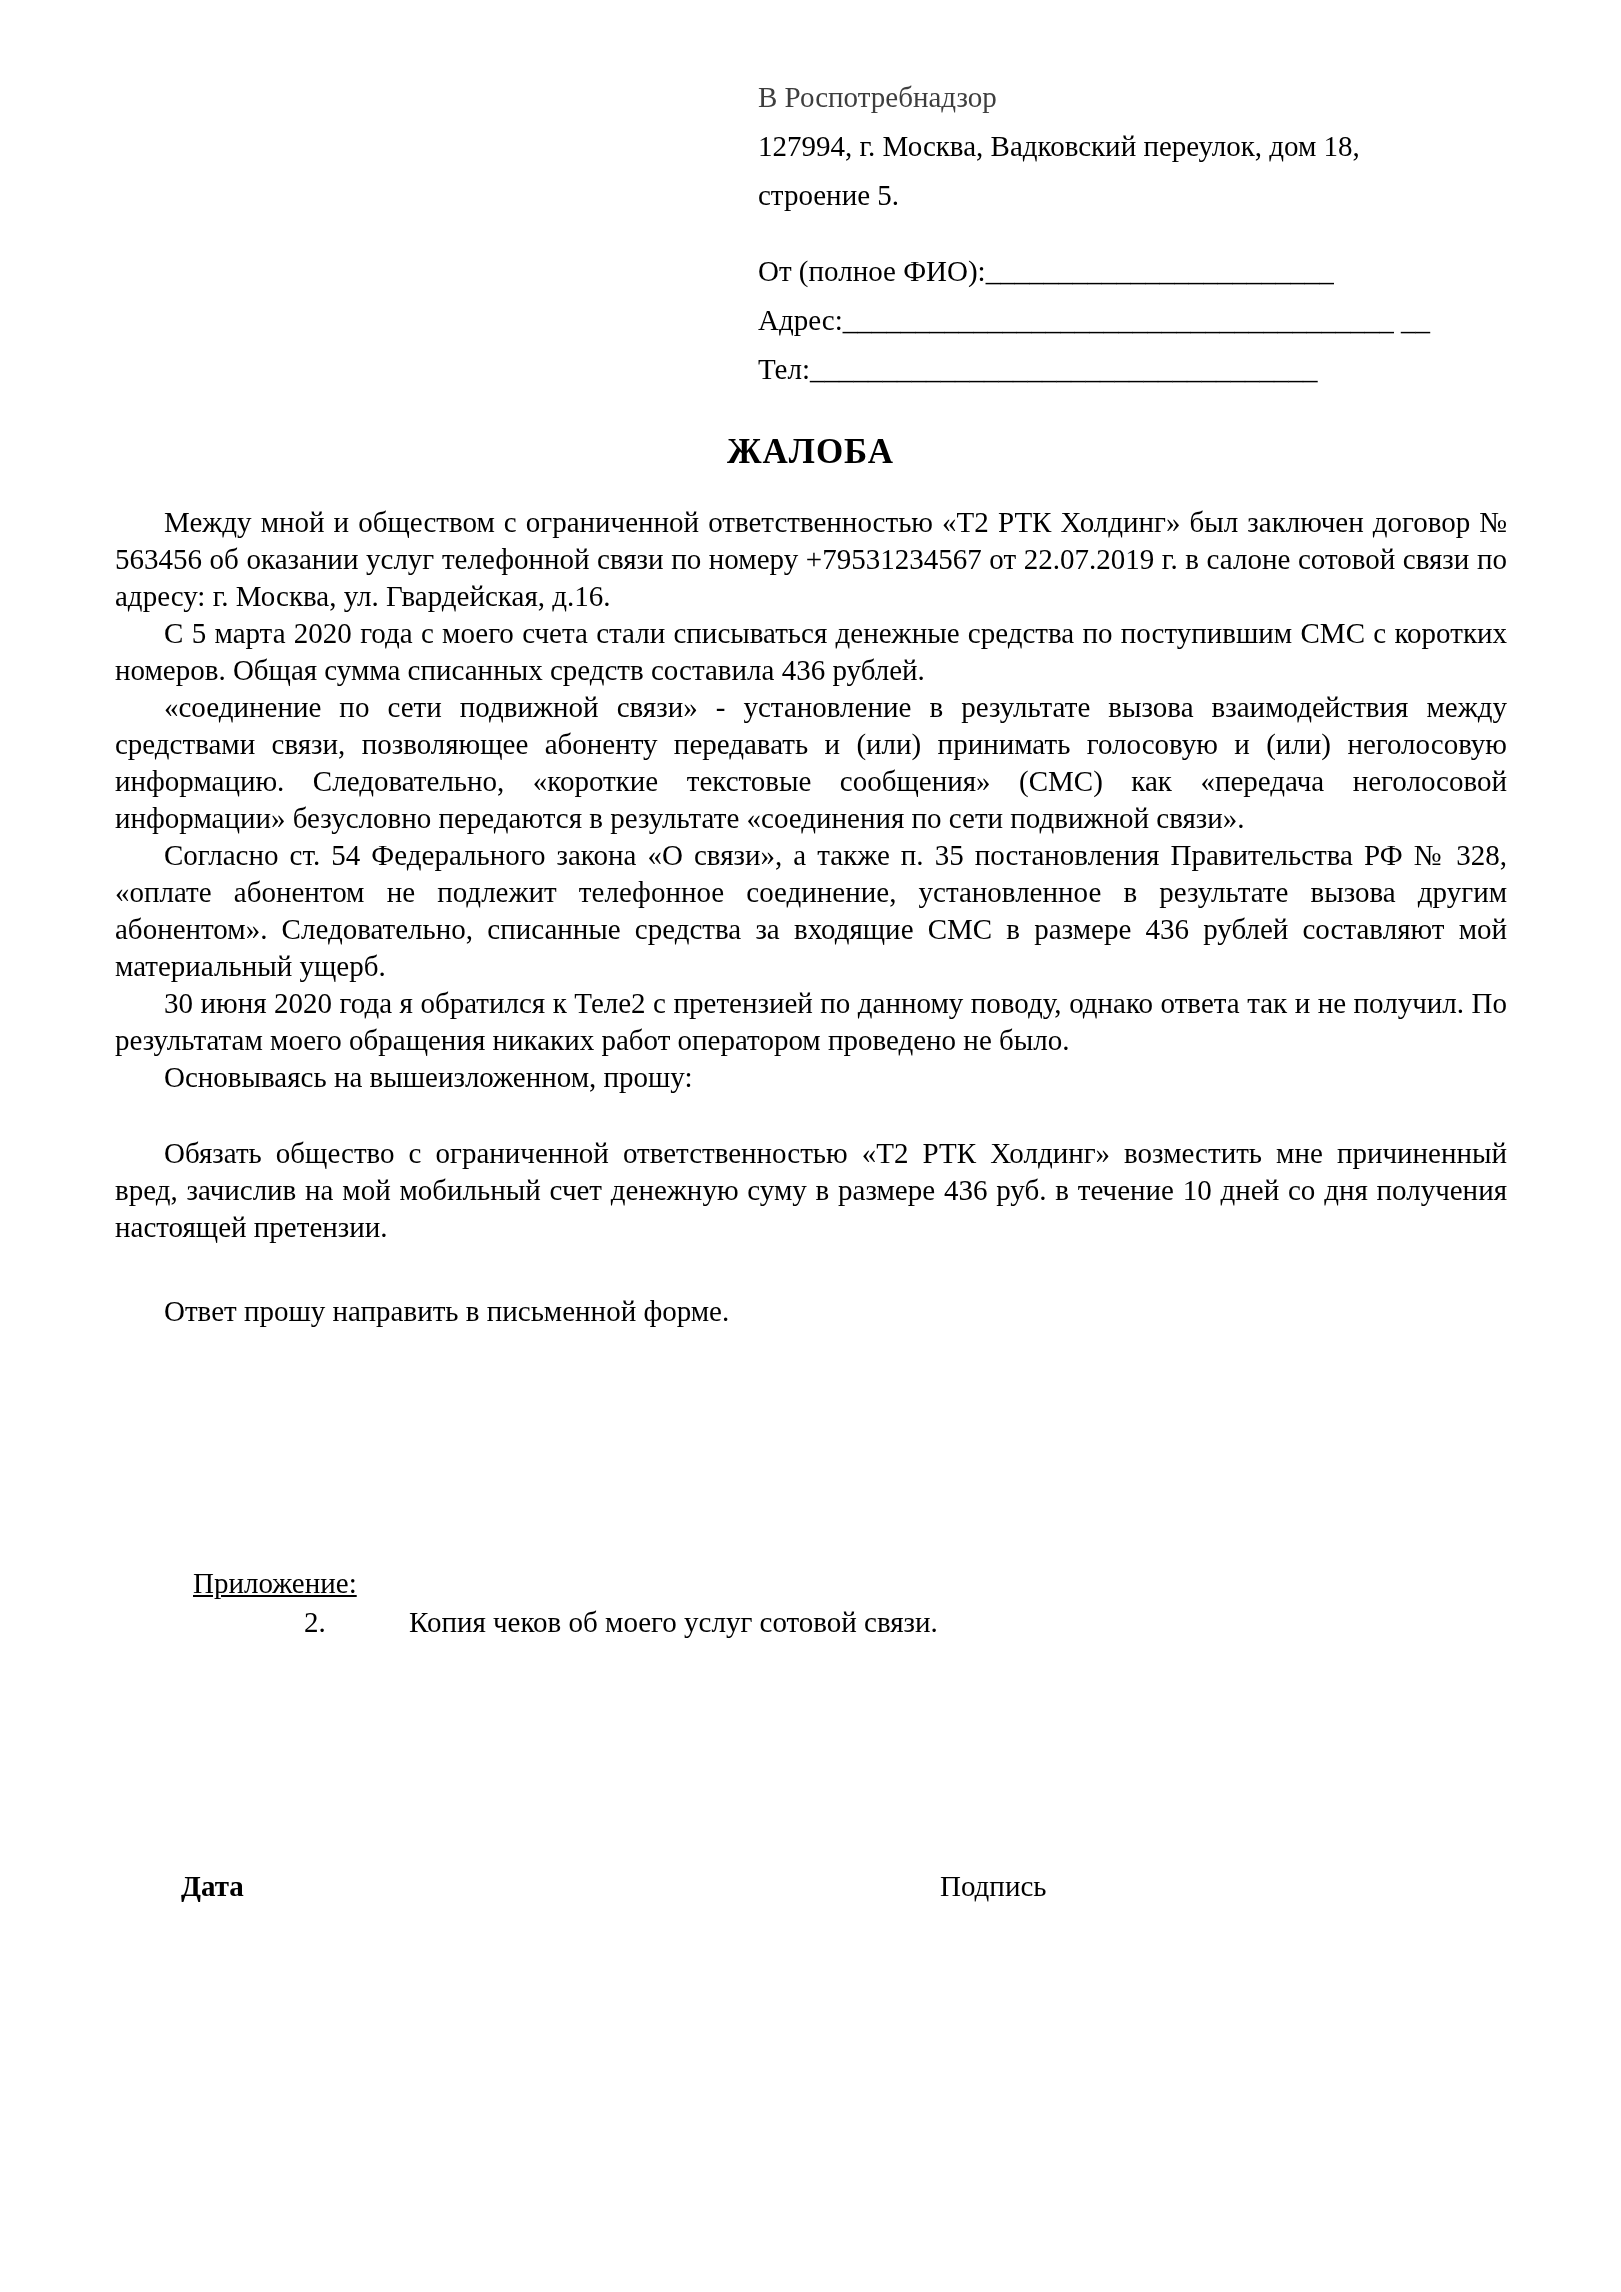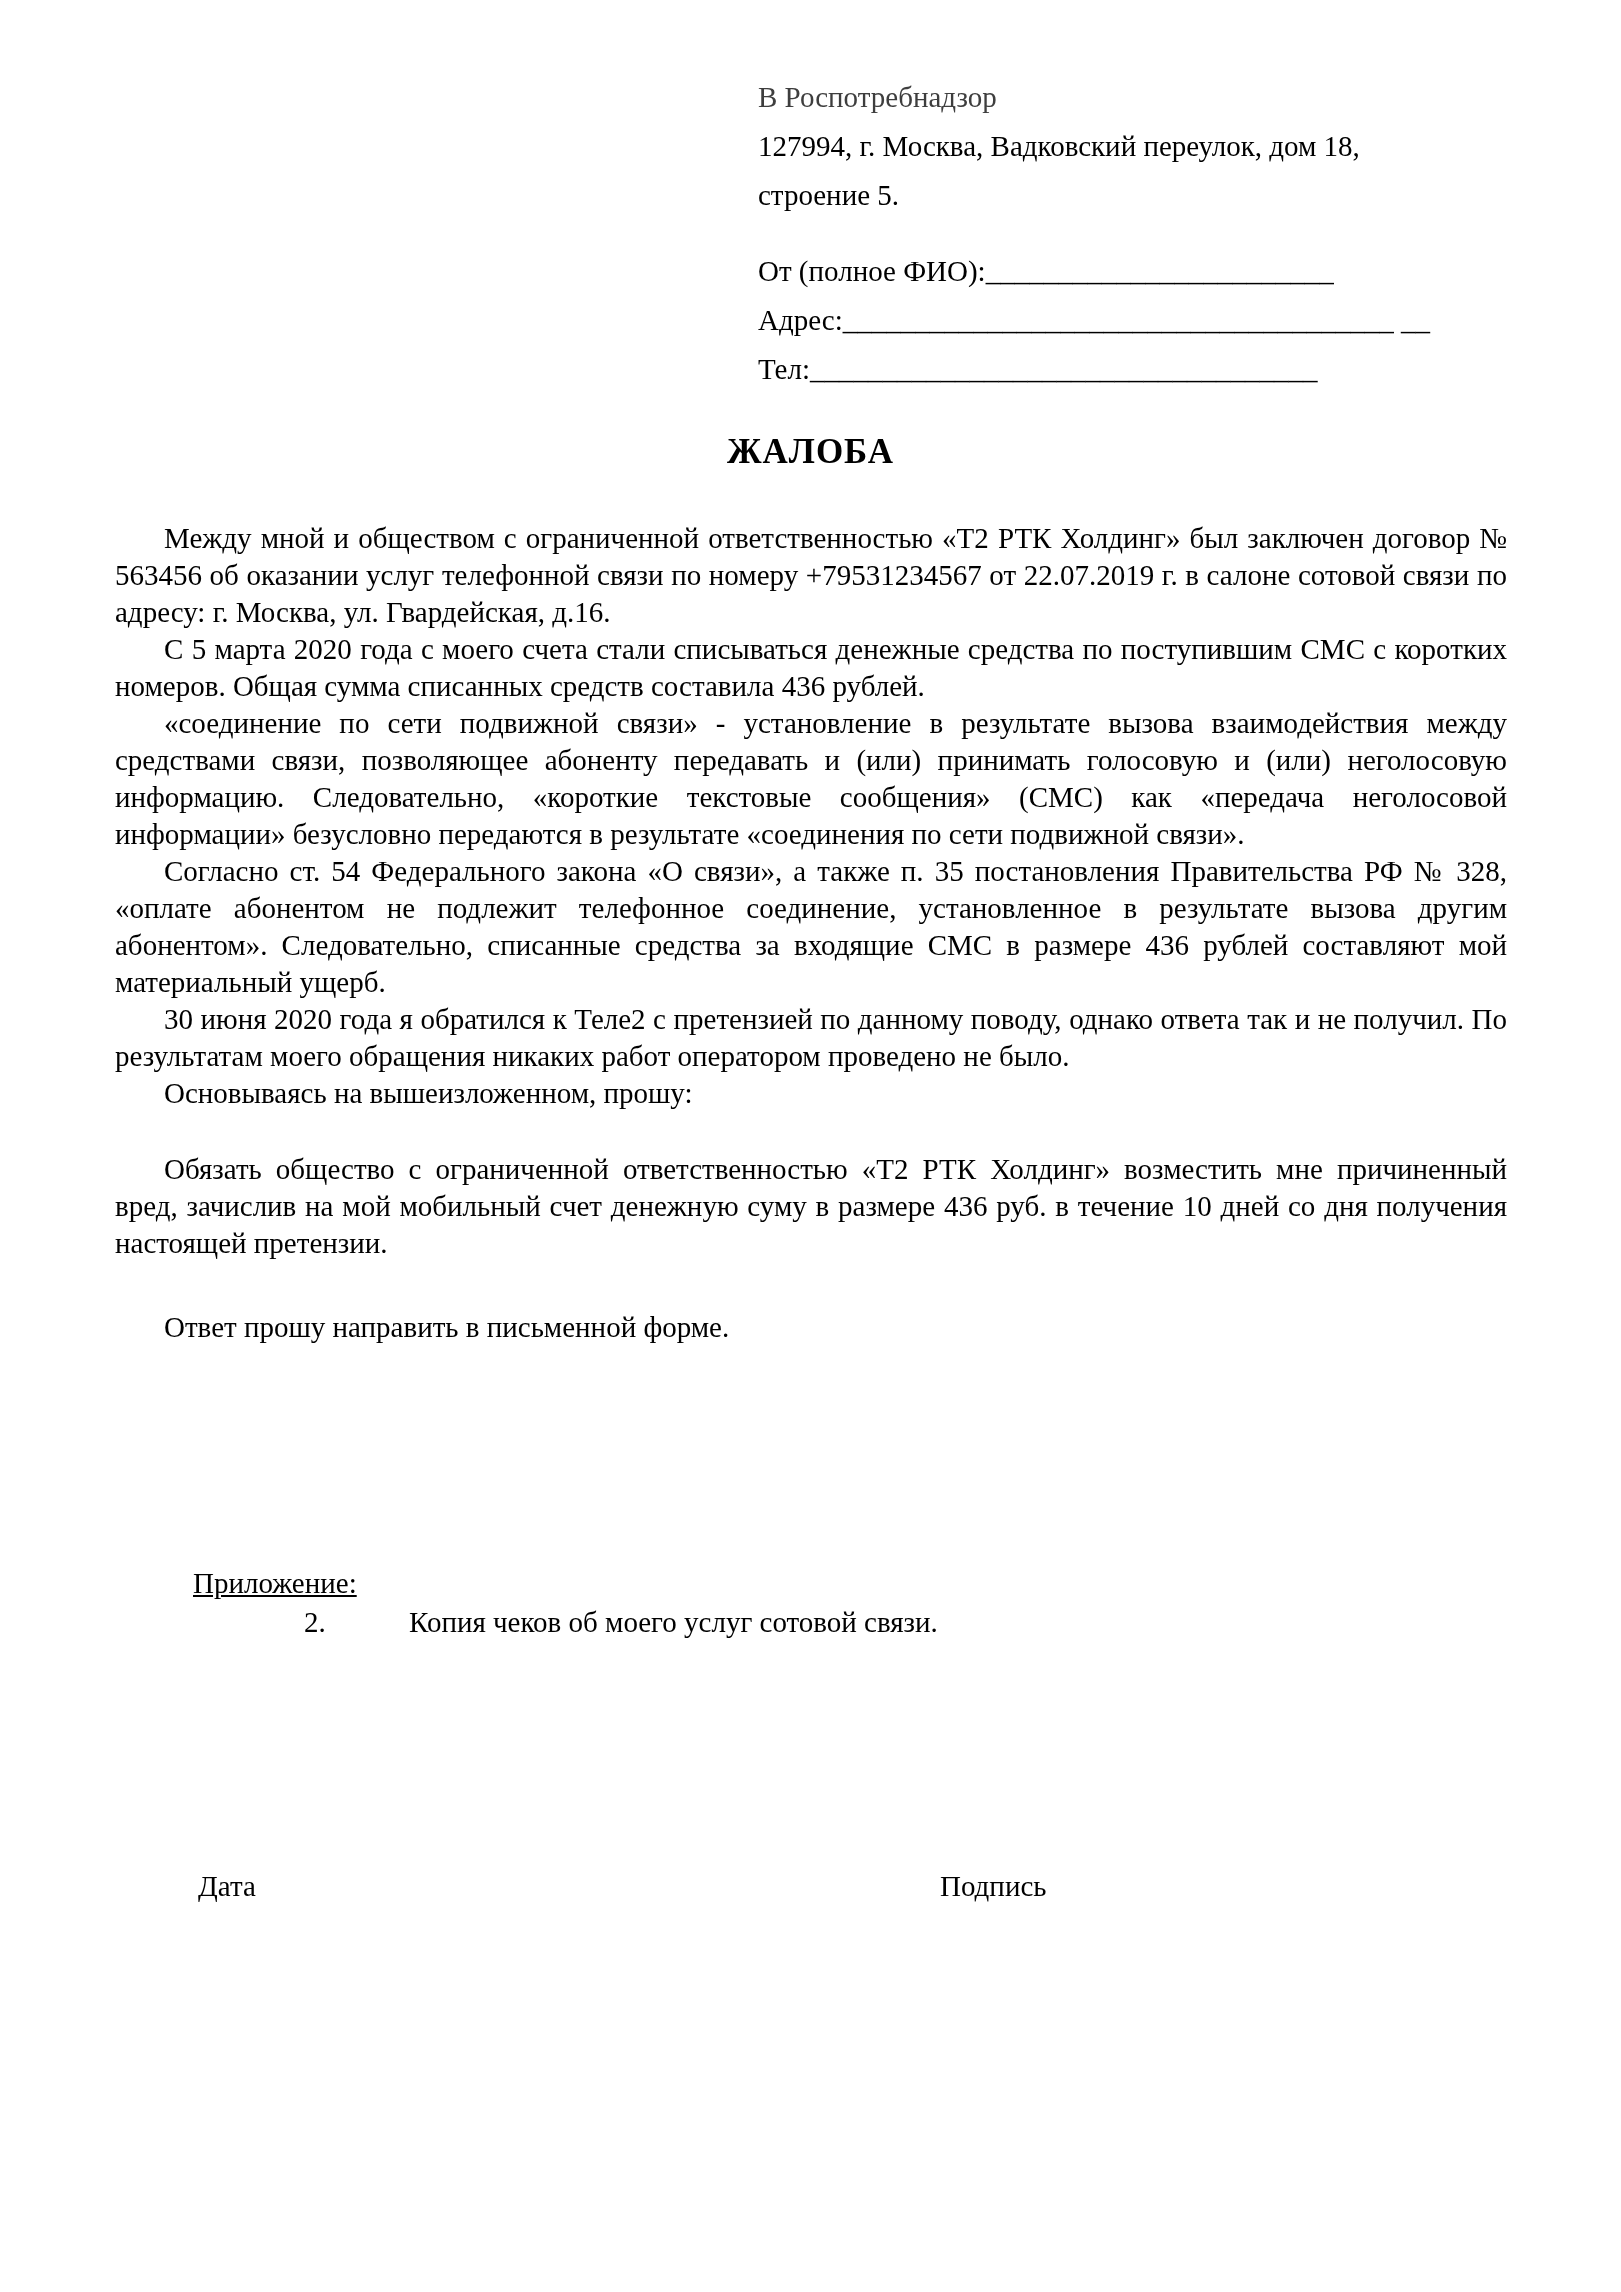--- a/index.html
+++ b/index.html
@@ -38,21 +38,21 @@
     width: 1621px;
     text-align: center;
     font-weight: bold;
     font-size: 35px;
     letter-spacing: 1px;
   }
   
   .body-block {
     position: absolute;
     left: 115px;
-    top: 520px;
+    top: 504px;
     width: 1392px;
     text-align: justify;
     line-height: 37px;
   }
   .body-block p {
     margin: 0;
     text-indent: 49px;
   }
   .body-block p.gap-small { margin-top: 39px; }
   .body-block p.gap-large { margin-top: 47px; }
@@ -75,21 +75,21 @@
     width: 105px;
   }
   
   .footer-block {
     position: absolute;
     left: 115px;
     top: 1867px;
     width: 1392px;
     line-height: 39px;
   }
-  .date-label { margin-left: 83px; }
+  .date-label { margin-left: 66px; font-weight: bold; }
   .signature-label {
     position: absolute;
     left: 825px;
     top: 0;
   }
 </style>
 </head>
 <body>
 
 <div class="page">

